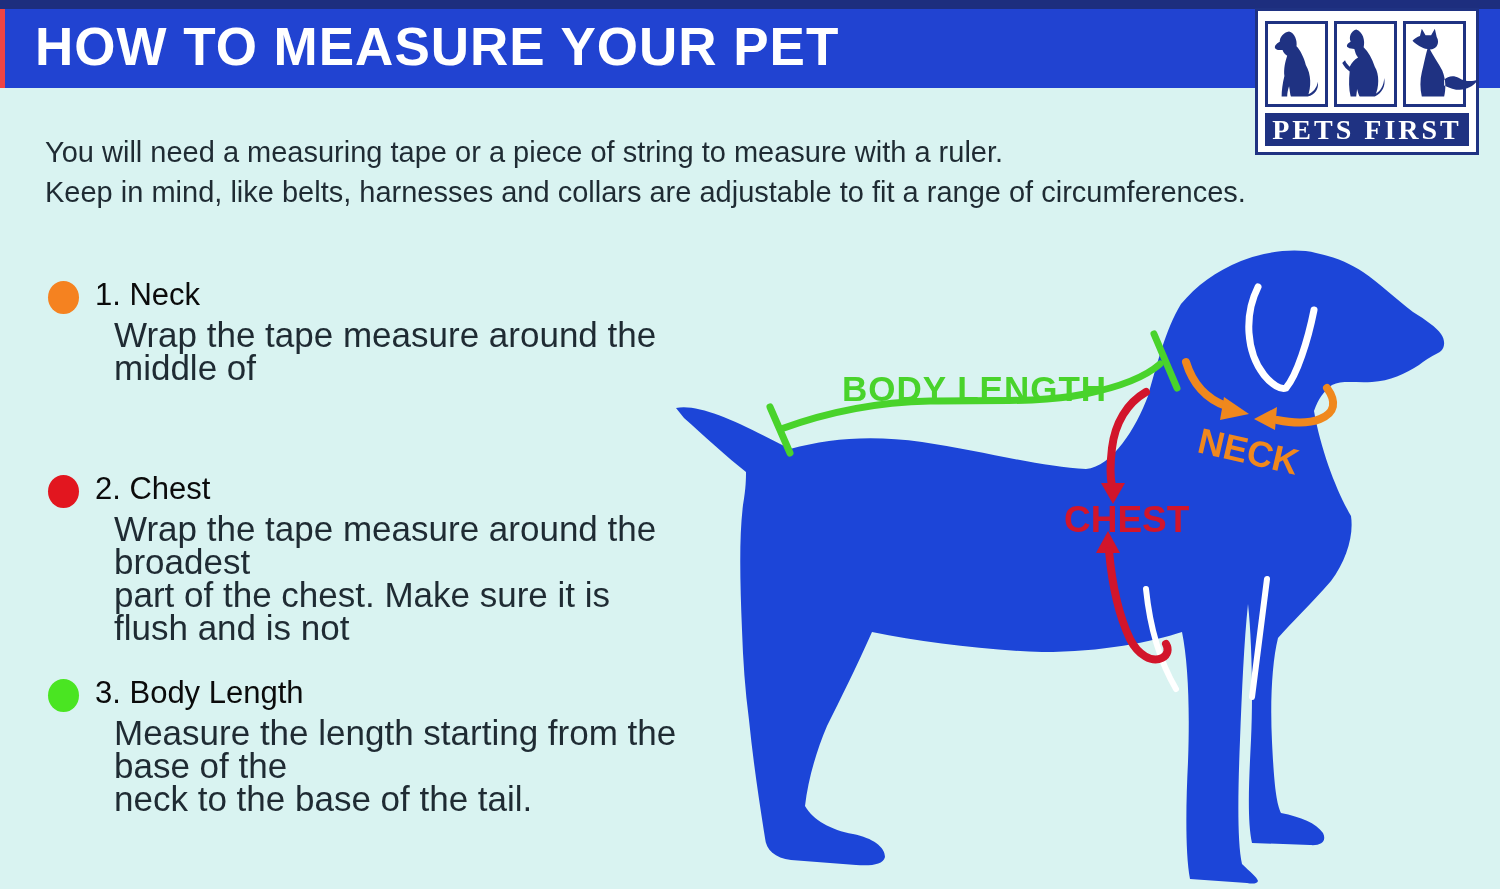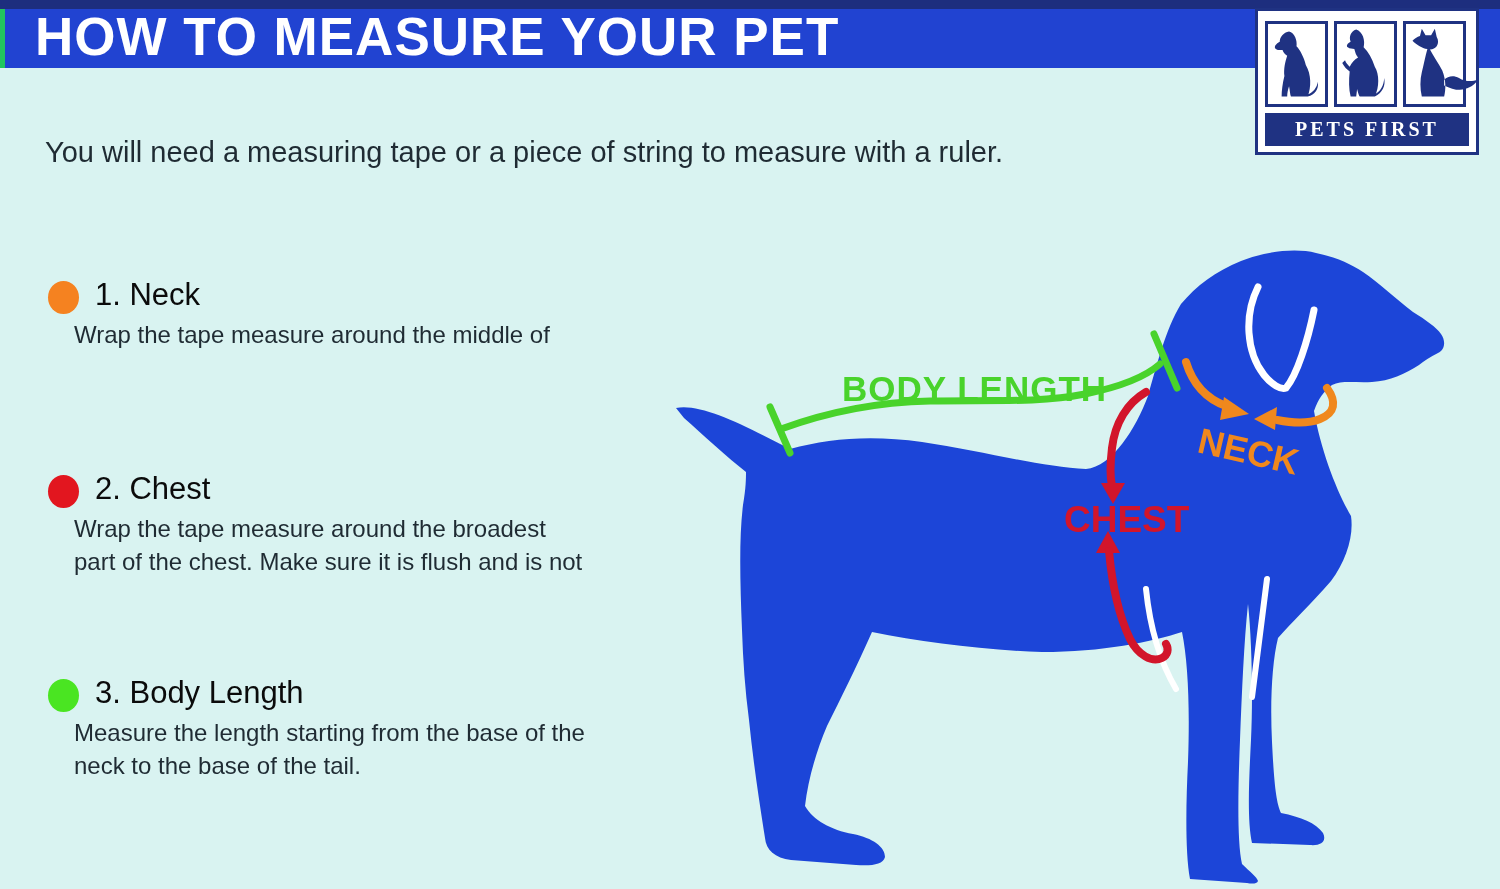--- a/index.html
+++ b/index.html
@@ -4,52 +4,52 @@
 <style>
   html,body{margin:0;padding:0}
   body{
     width:1500px;height:889px;position:relative;overflow:hidden;
     background:#d9f3f1;
     font-family:"Liberation Sans",sans-serif;
   }
   
   .top-strip{position:absolute;top:0;left:0;width:1500px;height:9px;background:#1d2e7e}
   .header-band{
-    position:absolute;top:9px;left:0;width:1500px;height:59px;
-    background:#2143d1;border-left:5px solid #22c55e;box-sizing:border-box;
+    position:absolute;top:9px;left:0;width:1500px;height:79px;
+    background:#2143d1;border-left:5px solid #ef4444;box-sizing:border-box;
     display:flex;align-items:center;
   }
   .header-band .title{
     color:#ffffff;font-size:53px;font-weight:bold;letter-spacing:1px;
     margin:0 0 4px 30px;white-space:nowrap;
   }
   
   .logo{
     position:absolute;left:1255px;top:8px;width:224px;height:147px;
     background:#ffffff;border:3px solid #1f3282;box-sizing:border-box;z-index:5;
   }
   .logo-frames{position:absolute;left:7px;top:10px;display:flex;gap:6px}
   .frame{width:63px;height:86px;border:3px solid #1f3282;box-sizing:border-box;position:relative}
   .frame svg{position:absolute;left:0;top:0;overflow:visible}
   .logo-banner{
     position:absolute;left:7px;width:204px;top:102px;height:33px;
     background:#1f3282;color:#ffffff;
-    font-family:"Liberation Serif",serif;font-weight:bold;font-size:20px;letter-spacing:3px;
+    font-family:"Liberation Serif",serif;font-weight:bold;font-size:28px;letter-spacing:3px;
     display:flex;align-items:center;justify-content:center;white-space:nowrap;
   }
   
   .intro{position:absolute;left:45px;top:132px;font-size:29px;line-height:40px;color:#1f2b33}
   
   .step{position:absolute;left:48px;width:640px}
   .bullet{position:absolute;left:0;top:5px;width:31px;height:33px;border-radius:50%}
   .bullet-neck{background:#f58220}
   .bullet-chest{background:#e2161f}
   .bullet-body-length{background:#4ae522}
   .step-title{margin-left:47px;font-size:31px;font-weight:normal;color:#0b0b0b;line-height:38px}
-  .step-body{margin-left:26px;font-size:24px;line-height:33px;color:#1f2b33;margin-top:4px}
+  .step-body{margin-left:66px;font-size:35px;line-height:33px;color:#1f2b33;margin-top:4px}
   #step-1{top:276px}
   #step-2{top:470px}
   #step-3{top:674px}
   
   .dog-diagram{position:absolute;left:640px;top:230px;width:860px;height:659px}
   .svg-label{font-family:"Liberation Sans",sans-serif;font-weight:bold}
 </style>
 </head>
 <body>
 
@@ -76,20 +76,21 @@
       </svg>
     </div>
   </div>
   <div class="logo-banner">
     <span>PETS FIRST</span>
   </div>
 </div>
 
 <div class="intro">
   <div>You will need a measuring tape or a piece of string to measure with a ruler.</div>
+  <div>Keep in mind, like belts, harnesses and collars are adjustable to fit a range of circumferences.</div>
 </div>
 
 <div class="step" id="step-1">
   <span class="bullet bullet-neck"></span>
   <div class="step-title">1. Neck</div>
   <div class="step-body">
     <div>Wrap the tape measure around the middle of</div>
   </div>
 </div>
 

